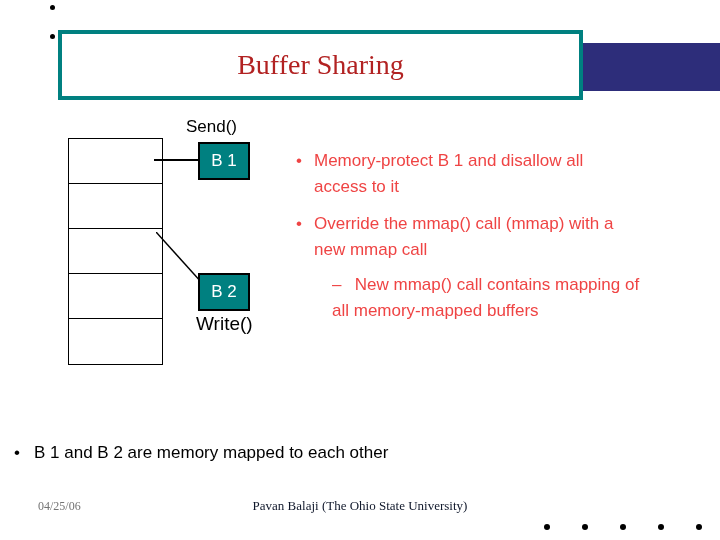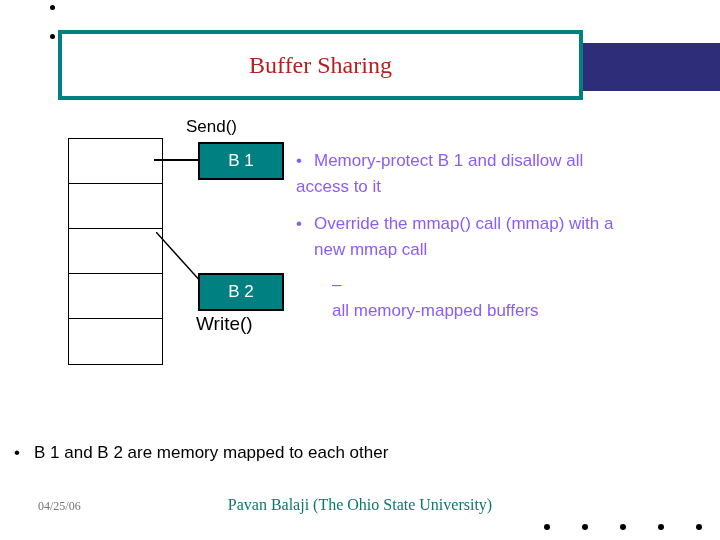--- a/index.html
+++ b/index.html
@@ -20,21 +20,21 @@
     border: 4px solid #008080;
     background: #fff;
     display: flex;
     align-items: center;
     justify-content: center;
     z-index: 2;
   }
   .title-banner h1 {
     font-family: "Comic Sans MS", cursive;
     color: #b22222;
-    font-size: 24px;
+    font-size: 28px;
     font-weight: 400;
   }
   .accent-bar {
     position: absolute;
     left: 560px;
     right: 0;
     top: 43px;
     height: 48px;
     background: #2d2d7a;
     z-index: 1;
@@ -65,40 +65,40 @@
     border: 1.5px solid #000;
     width: 95px;
   }
   .grid-row {
     height: 45px;
     border-bottom: 1.5px solid #000;
   }
   .grid-row:last-child { border-bottom: none; }
   .b-box {
     position: absolute;
-    width: 86px;
+    width: 52px;
     height: 38px;
     background: #008080;
     border: 2px solid #000;
     color: #fff;
     display: flex;
     align-items: center;
     justify-content: center;
     font-family: Verdana, Arial, sans-serif;
     font-size: 17px;
   }
   .b1 { left: 198px; top: 142px; }
   .b2 { left: 198px; top: 273px; }
   .bullets {
     position: absolute;
     left: 296px;
     top: 148px;
     width: 395px;
     font-family: Verdana, Arial, sans-serif;
-    color: #8b5cf6;
+    color: #ef4444;
     font-size: 17px;
     line-height: 1.5;
   }
   .bullets ul { list-style: none; }
   .bullets > ul > li { margin-bottom: 12px; }
   .bullets .bullet-dot::before {
     content: "•";
     display: inline-block;
     width: 18px;
   }
@@ -132,22 +132,22 @@
     font-size: 12px;
     color: #737373;
   }
   .footer-author {
     position: absolute;
     left: 0;
     right: 0;
     bottom: 26px;
     text-align: center;
     font-family: "Comic Sans MS", cursive;
-    font-size: 16px;
-    color: #0f766e;
+    font-size: 13px;
+    color: #0f172a;
   }
   .dot-row {
     position: absolute;
     right: 18px;
     bottom: 10px;
     display: flex;
     gap: 32px;
   }
   .dot-row span {
     width: 6px; height: 6px; border-radius: 50%; background: #000;
@@ -220,27 +220,27 @@
 <div class="b-box b2">
   <span>B 2</span>
 </div>
 
 <div class="write-label">Write()</div>
 
 <div class="bullets">
   <ul>
     <li>
       <span class="bullet-dot">Memory-protect B 1 and disallow all</span><br>
-      <span style="">access to it</span>
+      <span style="margin-left:18px">access to it</span>
     </li>
     <li>
       <span class="bullet-dot">Override the mmap() call (mmap) with a</span><br>
       <span style="margin-left:18px">new mmap call</span>
       <div class="sub">
-        <br>
+        <span>New mmap() call contains mapping of</span><br>
         <span style="">all memory-mapped buffers</span>
       </div>
     </li>
   </ul>
 </div>
 
 <div class="lower-bullet">B 1 and B 2 are memory mapped to each other</div>
 
 <div class="footer-date">04/25/06</div>
 <div class="footer-author">Pavan Balaji (The Ohio State University)</div>

